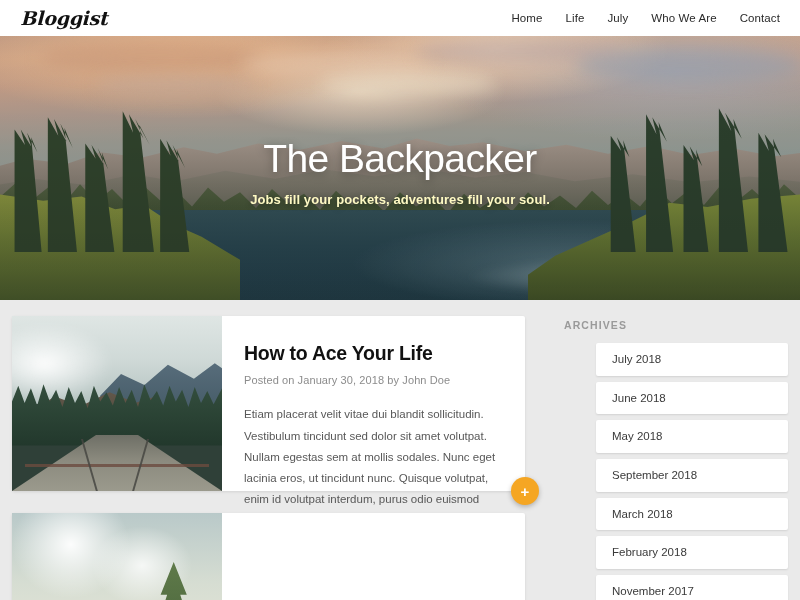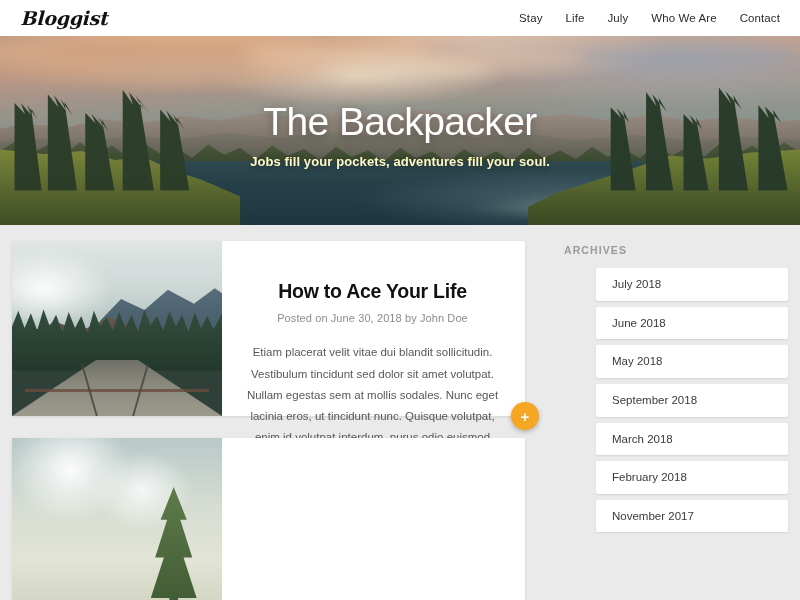--- a/index.html
+++ b/index.html
@@ -52,21 +52,21 @@
     font-size: 11.5px;
     color: #2a2a2a;
     text-decoration: none;
     letter-spacing: 0.1px;
     white-space: nowrap;
   }
 
   
   .hero {
     position: relative;
-    height: 189px;
+    height: 264px;
     overflow: hidden;
     background: #4a5a52;
   }
 
   .hero-photo {
     position: absolute;
     inset: 0;
   }
 
   
@@ -319,23 +319,22 @@
   }
   .thumb-sky .sk-tree {
     position: absolute; right: 10%; bottom: 0;
     width: 26%; height: 72%;
     background: linear-gradient(180deg, #5f7a4a 0%, #3f5a33 100%);
     clip-path: polygon(50% 0%, 74% 26%, 62% 26%, 84% 56%, 68% 56%, 92% 88%, 58% 88%, 58% 100%, 42% 100%, 42% 88%, 8% 88%, 32% 56%, 16% 56%, 38% 26%, 26% 26%);
   }
 
   .post-body {
     flex: 1;
-    padding: 39px 24px 18px 22px;
+    padding: 26px 24px 18px 22px;
     min-width: 0;
-    text-align: center;
   }
 
   .post-title {
     font-size: 19.5px;
     font-weight: 700;
     color: #111;
     letter-spacing: -0.25px;
     line-height: 1.2;
   }
 
@@ -412,21 +411,21 @@
     text-decoration: none;
     line-height: 1.1;
   }
 </style>
 </head>
 <body>
 
 <header class="site-header">
   <a href="#" class="brand">Bloggist</a>
   <nav class="main-nav">
-    <a href="#" class="nav-link">Stay</a>
+    <a href="#" class="nav-link">Home</a>
     <a href="#" class="nav-link">Life</a>
     <a href="#" class="nav-link">July</a>
     <a href="#" class="nav-link">Who We Are</a>
     <a href="#" class="nav-link">Contact</a>
   </nav>
 </header>
 
 <section class="hero">
   <div class="hero-photo">
     <div class="sky">
@@ -482,21 +481,21 @@
         <div class="tr-hill"></div>
         <div class="tr-ridge"></div>
         <div class="tr-forest"></div>
         <div class="tr-bridge"></div>
         <div class="tr-beam"></div>
         <div class="tr-rail-l"></div>
         <div class="tr-rail-r"></div>
       </div>
       <div class="post-body">
         <h2 class="post-title">How to Ace Your Life</h2>
-        <p class="post-meta">Posted on June 30, 2018 by John Doe</p>
+        <p class="post-meta">Posted on January 30, 2018 by John Doe</p>
         <p class="post-excerpt">Etiam placerat velit vitae dui blandit sollicitudin. Vestibulum tincidunt sed dolor sit amet volutpat. Nullam egestas sem at mollis sodales. Nunc eget lacinia eros, ut tincidunt nunc. Quisque volutpat, enim id volutpat interdum, purus odio euismod neque, sit amet faucibus...</p>
       </div>
       <button class="read-more">+</button>
     </article>
 
     <article class="post-card">
       <div class="post-thumb thumb-sky">
         <div class="sk-bg"></div>
         <div class="sk-tree"></div>
       </div>

